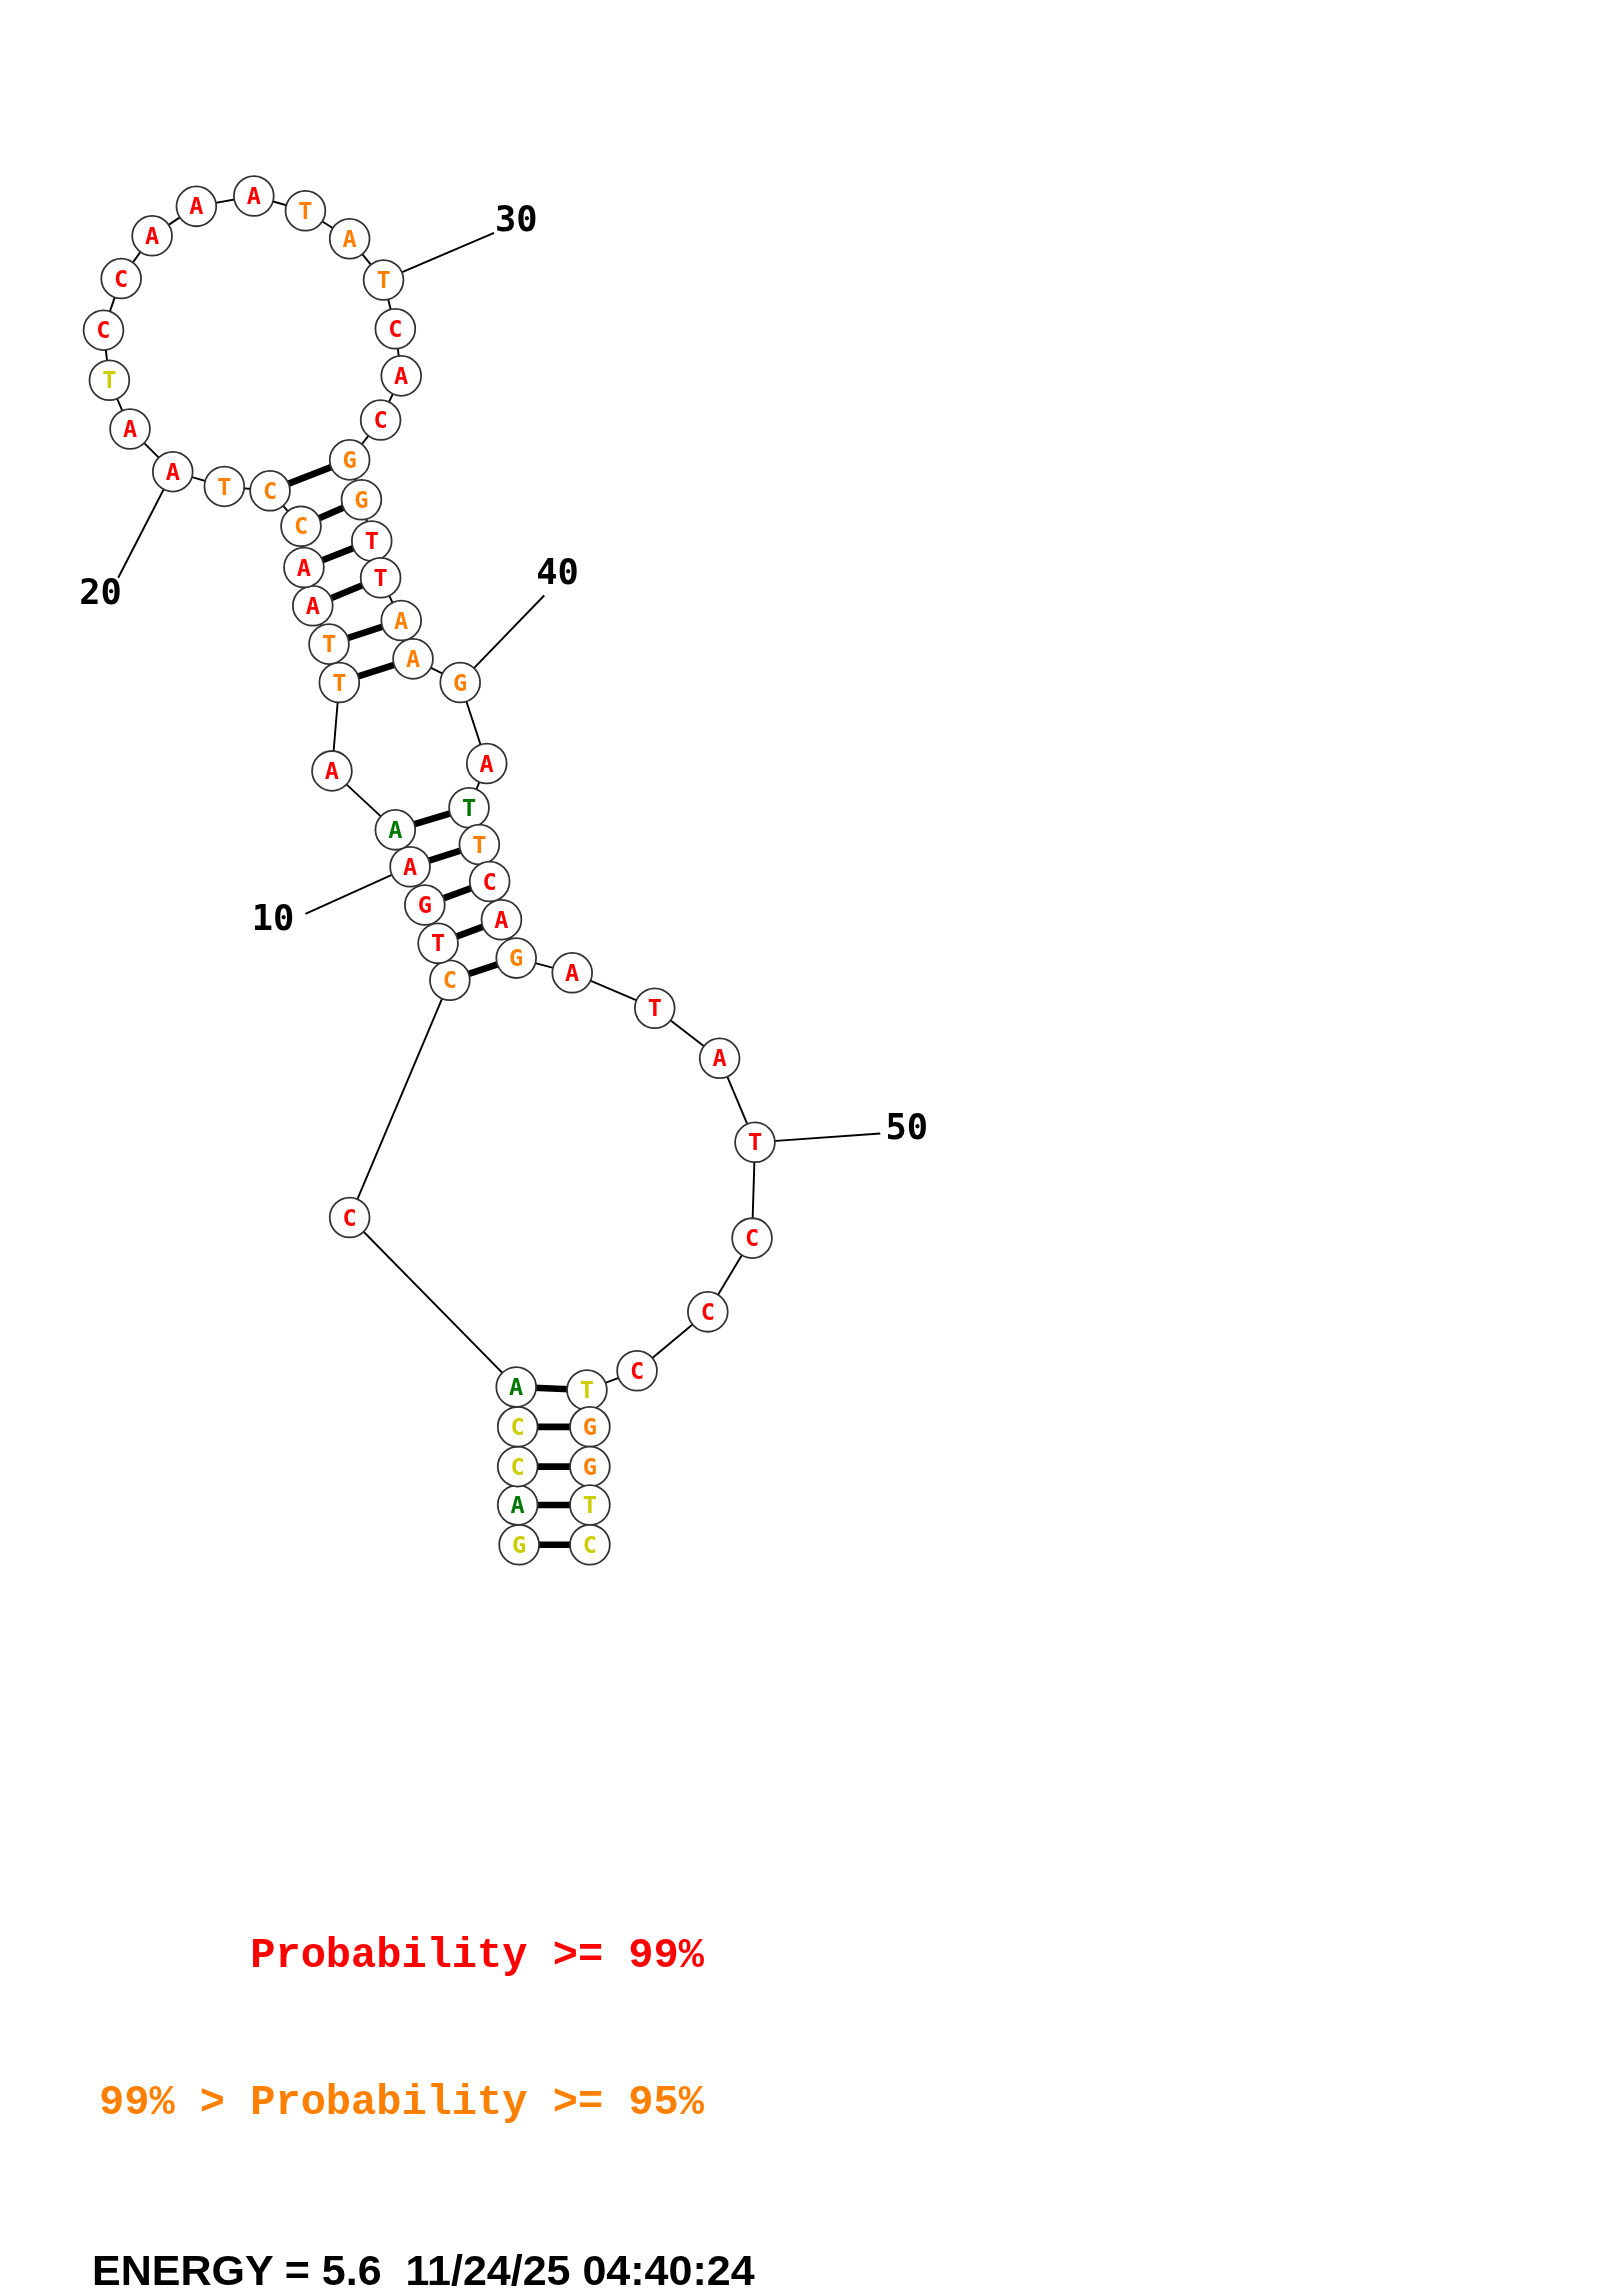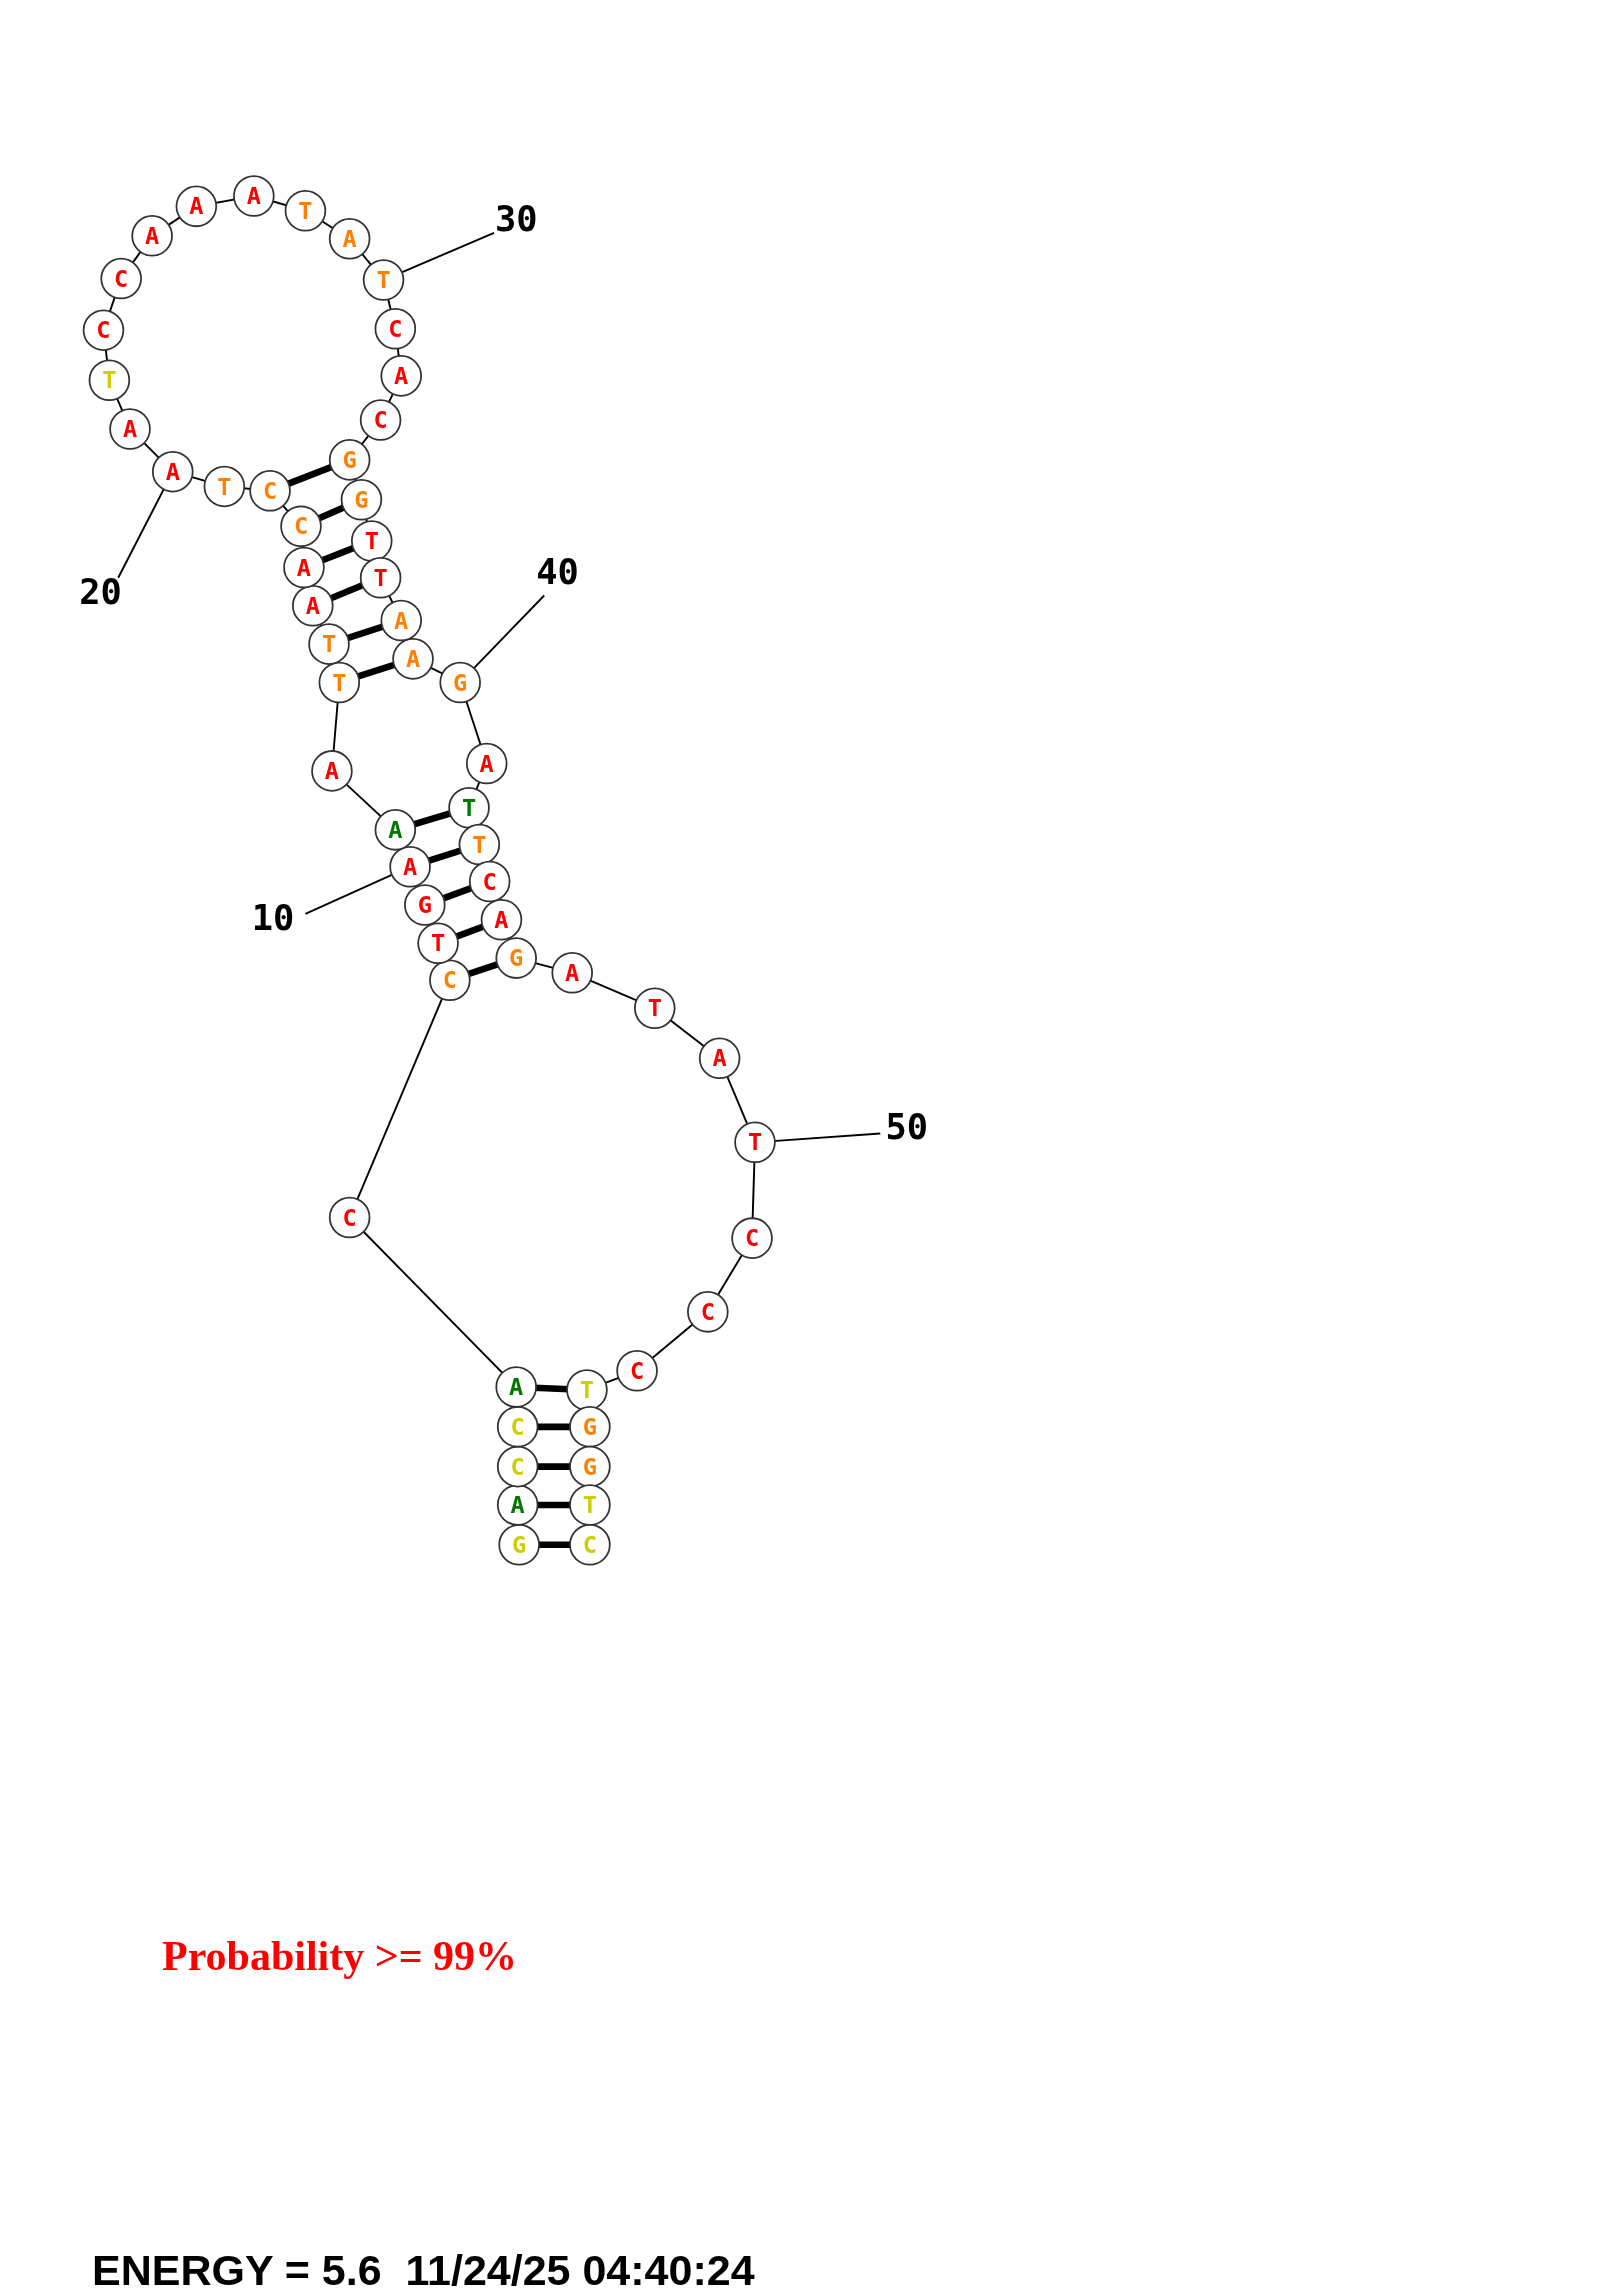--- a/index.html
+++ b/index.html
@@ -15,21 +15,21 @@
   .legend {
     position: absolute;
     left: 99px;
     top: 1834px;
     font-family: "Liberation Mono", monospace;
     font-weight: bold;
     font-size: 42px;
     line-height: 49px;
     white-space: pre;
   }
-  .legend-line { white-space: pre; font-family: Liberation Serif, serif; }
+  .legend-line { white-space: pre; }
   .energy {
     position: absolute;
     left: 92px;
     top: 2246px;
     color: #000000;
     font-family: Liberation Sans, sans-serif;
     font-weight: bold;
     font-size: 43px;
     white-space: pre;
   }
@@ -246,20 +246,21 @@
         <text x="185" y="631" fill="#000000" text-anchor="middle" font-size="24" font-weight="bold" font-family="&quot;DejaVu Sans Mono&quot;, monospace">10</text>
         <text x="68" y="410" fill="#000000" text-anchor="middle" font-size="24" font-weight="bold" font-family="&quot;DejaVu Sans Mono&quot;, monospace">20</text>
         <text x="350" y="157" fill="#000000" text-anchor="middle" font-size="24" font-weight="bold" font-family="&quot;DejaVu Sans Mono&quot;, monospace">30</text>
         <text x="378" y="396" fill="#000000" text-anchor="middle" font-size="24" font-weight="bold" font-family="&quot;DejaVu Sans Mono&quot;, monospace">40</text>
         <text x="615" y="773" fill="#000000" text-anchor="middle" font-size="24" font-weight="bold" font-family="&quot;DejaVu Sans Mono&quot;, monospace">50</text>
       </g>
     </svg>
 
   <div class="legend">
     <div class="legend-line" style="color: rgb(255, 0, 0);">      Probability &gt;= 99%</div>
+    <div class="legend-line" style="color: rgb(255, 128, 0);">99% &gt; Probability &gt;= 95%</div>
     
     
     
     
     
   </div>
 
   <div class="energy">ENERGY = 5.6  11/24/25 04:40:24</div>
 
 </div>

